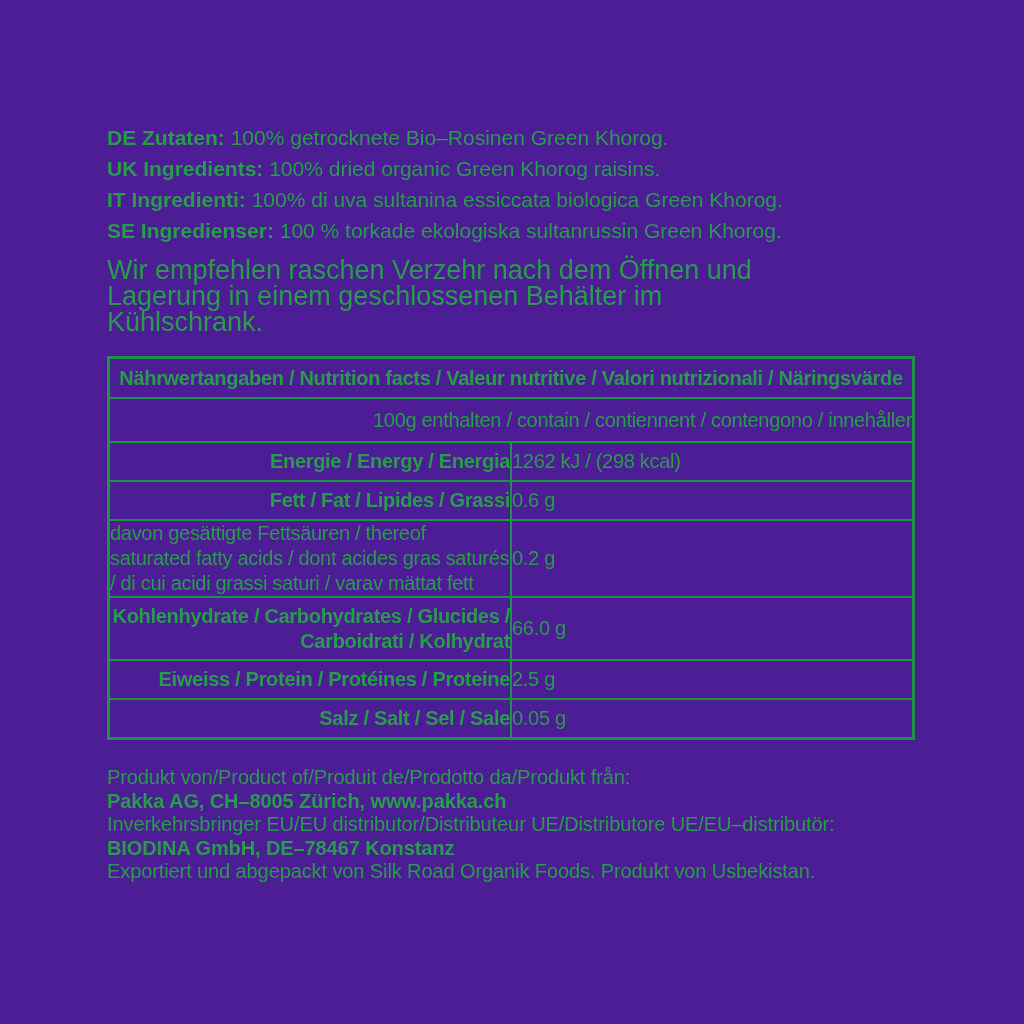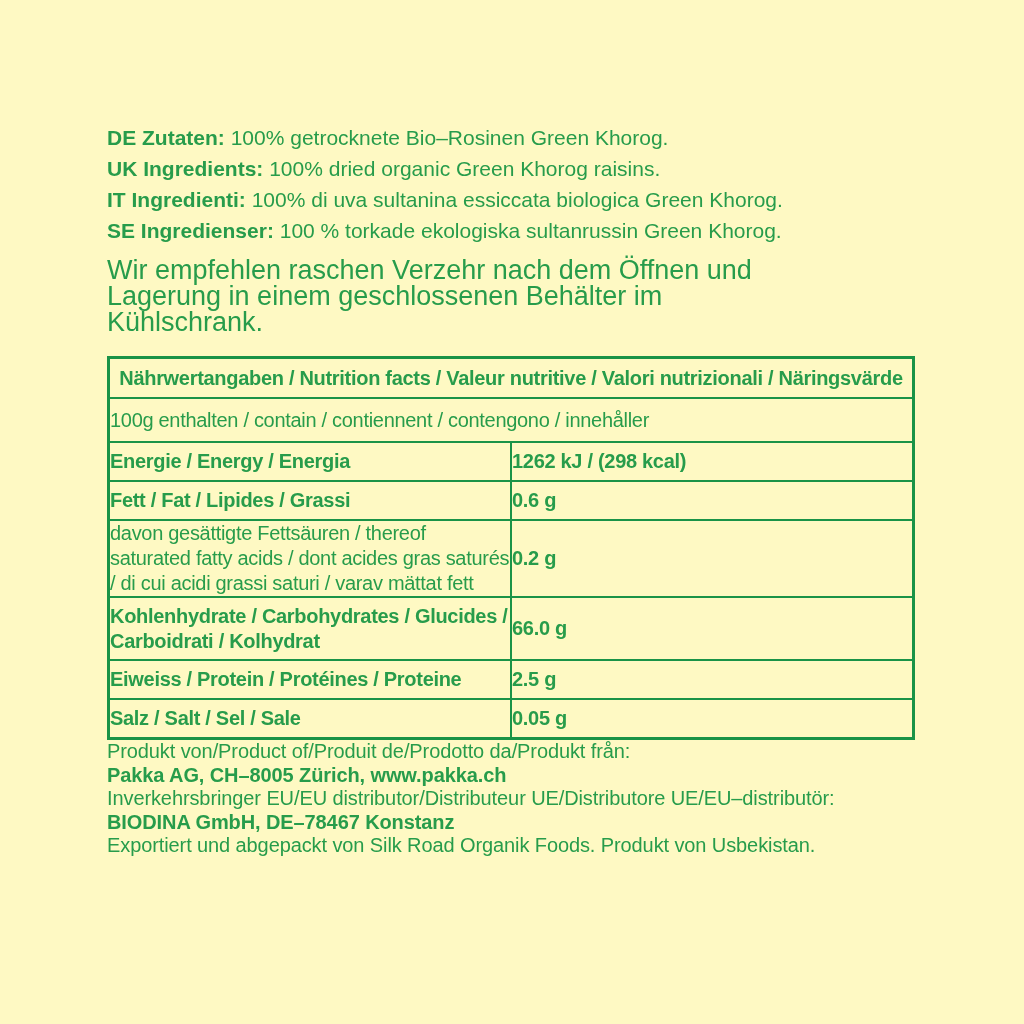--- a/index.html
+++ b/index.html
@@ -3,21 +3,21 @@
 <meta charset="utf-8">
 <style>
   :root{
     --green:#279c4b;
     --border:#1a9347;
   }
   html,body{margin:0;padding:0;background:#ffffff;}
   .page{
     position:relative;
     width:1024px;height:1024px;
-    background:#fef9c3;
+    background:#4c1d95;
     font-family:"Liberation Sans","DejaVu Sans",sans-serif;
     color:var(--green);
     overflow:hidden;
   }
   .content{
     position:absolute;
     left:107px;top:122px;
     width:810px;
   }
   
@@ -42,36 +42,36 @@
     font-size:20px;
     letter-spacing:-0.3px;
     vertical-align:middle;
   }
   table.nutrition{border:3px solid var(--border);}
   td.t-title{
     height:38px;text-align:center;font-weight:bold;
     white-space:nowrap;font-size:19px;letter-spacing:-0.2px;
   }
   td.t-sub{
-    height:42px;text-align:left;font-size:20px;
+    height:42px;text-align:right;font-size:20px;
   }
   td.n-label{
     width:594px;
     padding:6px 6px 6px 18px;
     line-height:25px;
   }
-  td.n-label.bold{font-weight:bold;}
+  td.n-label.bold{font-weight:bold;text-align:right;}
   td.n-value{
     padding-left:24px;
-    font-weight:bold;
   }
   tr.r-single td{height:37px;}
   tr.r-double td{height:61px;border-radius:7px;}
   
   .producer{
+    margin-top:26px;
     font-size:20px;line-height:23.5px;
     letter-spacing:-0.1px;
   }
   .producer-line.bold{font-weight:bold;}
 </style>
 </head>
 <body>
 
 <div class="page">
   <div class="content">

